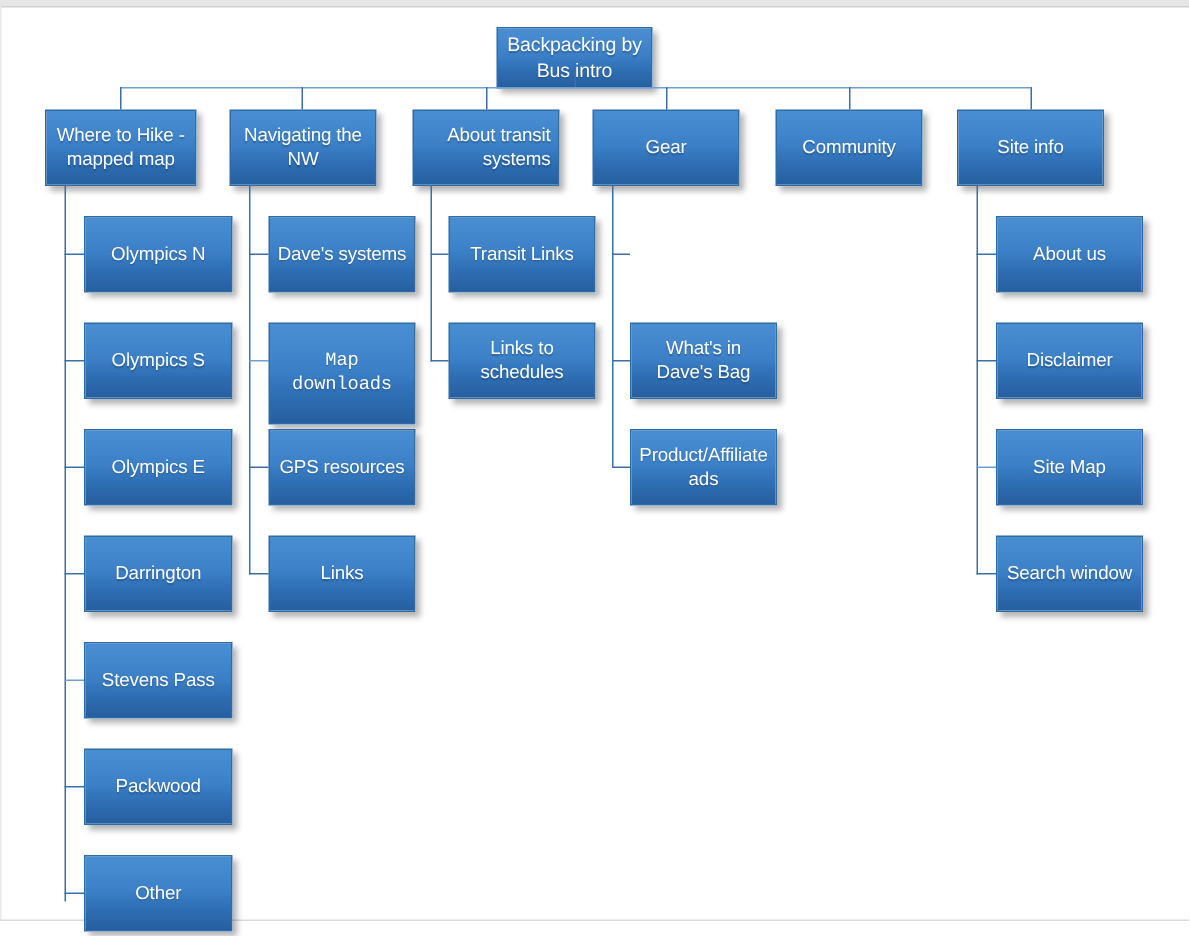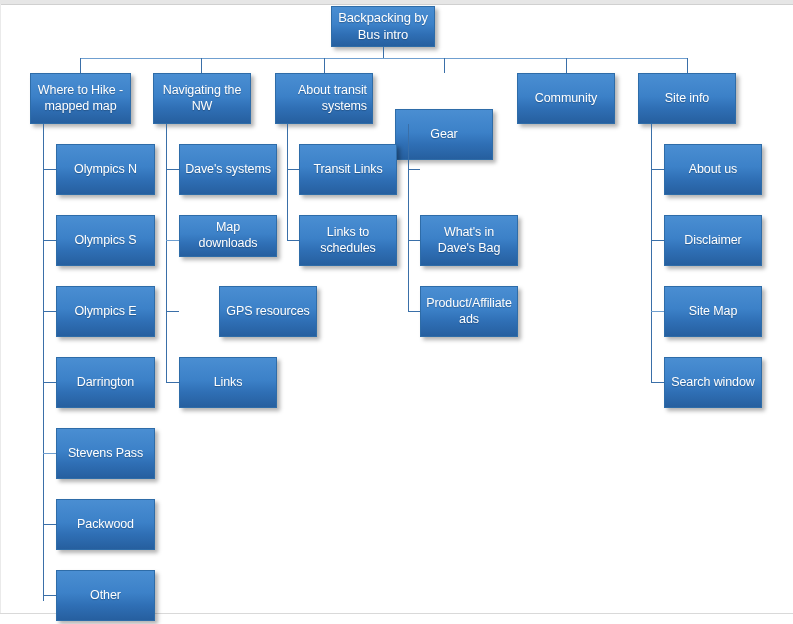--- a/index.html
+++ b/index.html
@@ -85,21 +85,21 @@
     letter-spacing: -0.1px;
     padding: 2px 5px;
     box-shadow: 3px 3px 4px rgba(0,0,0,0.30);
     text-shadow: 0 1px 1px rgba(0,0,0,0.25);
     user-select: none;
   }
   .node .label {
     display: block;
     width: 100%;
   }
-  .node.root { font-size: 13px; }
+  .node.root { font-size: 13px; margin-top: 12px; }
 </style>
 </head>
 <body>
 
 <div id="canvas">
 
   <div class="edge-top"></div>
   <div class="edge-top-line"></div>
   <div class="edge-left-line"></div>
   <div class="edge-bottom-line"></div>
@@ -122,21 +122,21 @@
 
   <div class="node" style="left:30px; top:73px; width:101px; height:51px;">
     <span class="label">Where to Hike - mapped map</span>
   </div>
   <div class="node" style="left:153px; top:73px; width:98px; height:51px;">
     <span class="label">Navigating  the NW</span>
   </div>
   <div class="node" style="left:275px; top:73px; width:98px; height:51px;text-align:right;">
     <span class="label">About transit systems</span>
   </div>
-  <div class="node" style="left:395px; top:73px; width:98px; height:51px;margin-top:36px;">
+  <div class="node" style="left:395px; top:73px; width:98px; height:51px;">
     <span class="label">Gear</span>
   </div>
   <div class="node" style="left:517px; top:73px; width:98px; height:51px;">
     <span class="label">Community</span>
   </div>
   <div class="node" style="left:638px; top:73px; width:98px; height:51px;">
     <span class="label">Site info</span>
   </div>
 
   <div class="line v" style="left:43px; top:124px; height:477px;"></div>
@@ -172,24 +172,24 @@
 
   <div class="line v" style="left:166px; top:124px; height:259px;"></div>
   <div class="line h" style="left:166px; top:169px; width:13px;"></div>
   <div class="line h pale" style="left:166px; top:240px; width:13px;"></div>
   <div class="line h" style="left:166px; top:311px; width:13px;"></div>
   <div class="line h" style="left:166px; top:382px; width:13px;"></div>
 
   <div class="node" style="left:179px; top:144px; width:98px; height:51px;">
     <span class="label">Dave's systems</span>
   </div>
-  <div class="node" style="left:179px; top:215px; width:98px; height:42px;">
+  <div class="node" style="left:179px; top:215px; width:98px; height:68px;font-family:Liberation Mono, monospace;">
     <span class="label">Map downloads</span>
   </div>
-  <div class="node" style="left:179px; top:286px; width:98px; height:51px;margin-left:40px;">
+  <div class="node" style="left:179px; top:286px; width:98px; height:51px;">
     <span class="label">GPS resources</span>
   </div>
   <div class="node" style="left:179px; top:357px; width:98px; height:51px;">
     <span class="label">Links</span>
   </div>
 
   <div class="line v" style="left:287px; top:124px; height:117px;"></div>
   <div class="line h" style="left:287px; top:169px; width:12px;"></div>
   <div class="line h" style="left:287px; top:240px; width:12px;"></div>
 

